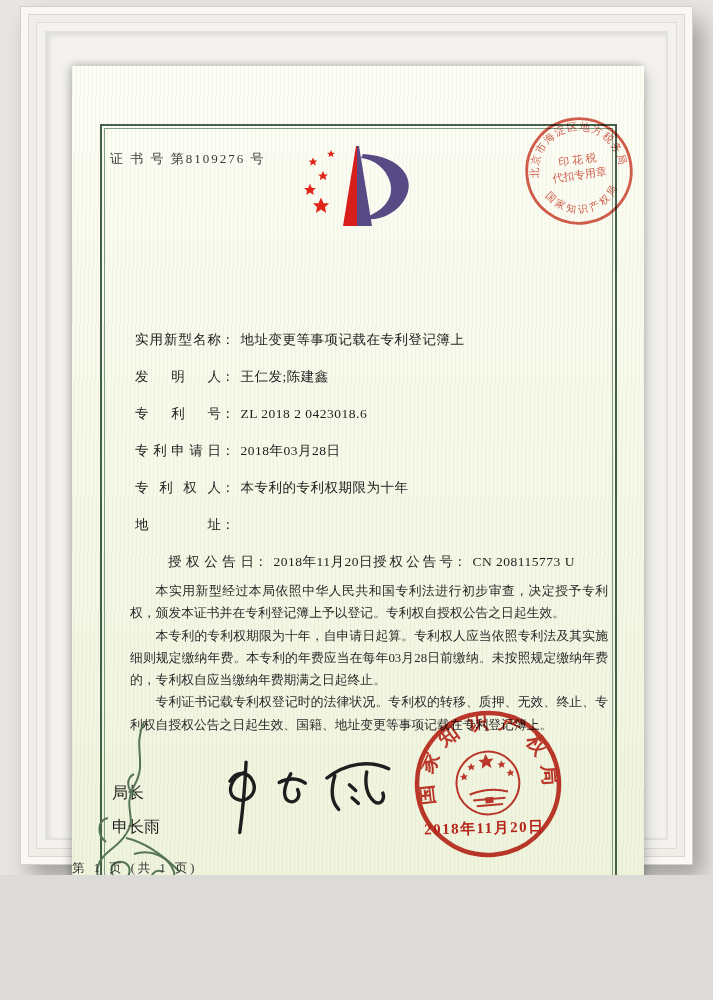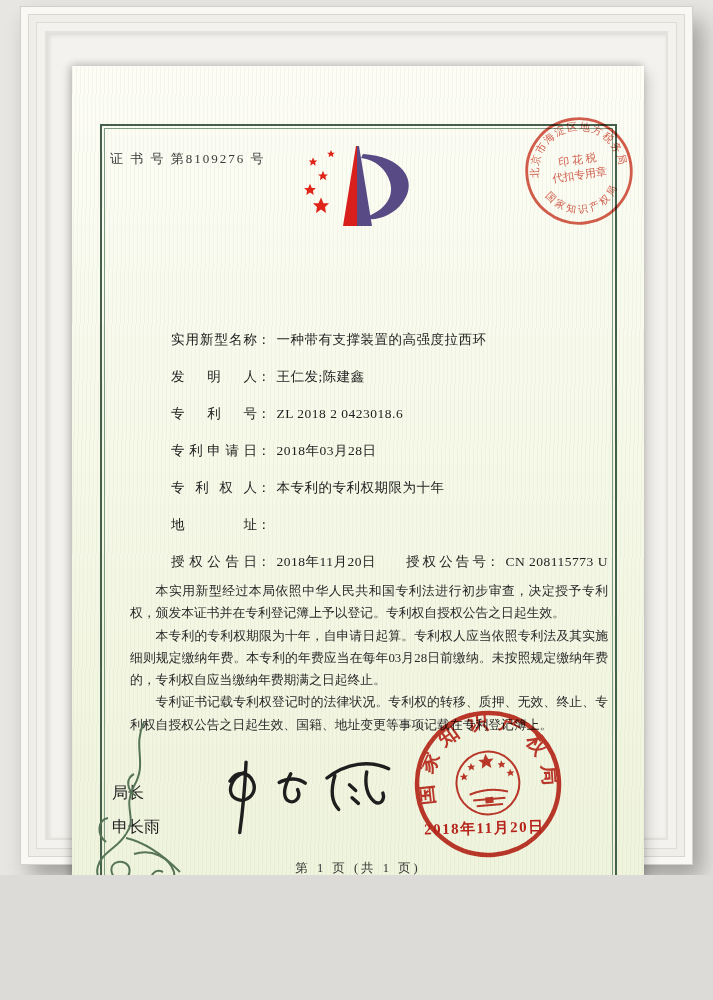--- a/index.html
+++ b/index.html
@@ -29,43 +29,43 @@
   .green-border::before{content:"";position:absolute;inset:2px;border:1px solid #809c83;}
 
   .cert-no{position:absolute;left:38px;top:84px;font-size:13px;letter-spacing:2px;color:#3a3a3a;}
 
   .logo{position:absolute;left:50%;top:76px;transform:translateX(-50%);}
 
   .title{position:absolute;left:0;top:174px;width:100%;text-align:center;
     font-size:31px;font-weight:700;letter-spacing:13px;text-indent:13px;color:#0f0f0f;}
 
   .fields{position:absolute;left:63px;right:36px;top:264px;font-size:13.5px;color:#1e1e1e;}
-  .frow{display:flex;align-items:baseline;margin-bottom:17px;line-height:20px;margin-left:36px;}
+  .frow{display:flex;align-items:baseline;margin-bottom:17px;line-height:20px;}
   .flabel{display:inline-block;width:86px;text-align:justify;text-align-last:justify;white-space:nowrap;}
   .fcolon{margin-right:6px;}
   .fvalue{letter-spacing:.5px;}
-  .grant-row{display:flex;justify-content:space-between;}
+  .grant-row{display:flex;justify-content:center;}
   .grant-pair{display:flex;align-items:baseline;}
   .grant-pair.right .flabel{width:80px;}
 
   .paras{position:absolute;left:58px;right:36px;top:514px;font-size:12.8px;
     line-height:1.74;text-align:justify;color:#2a2a2a;}
   .paras p{margin:0;text-indent:2em;}
 
   .signer{position:absolute;left:40px;top:710px;font-size:16px;line-height:2.15;color:#1c1c1c;}
   .signature{position:absolute;left:140px;top:686px;transform:rotate(-3deg);}
 
   .flourish{position:absolute;left:2px;top:654px;}
 
   .seal-main{position:absolute;left:340px;top:642px;transform:rotate(-5deg);opacity:.92;mix-blend-mode:multiply;}
   .seal-date{position:absolute;left:352px;top:753px;font-size:15px;color:#b5231a;
     letter-spacing:1.5px;transform:rotate(-1.5deg);font-weight:600;}
   .seal-tax{position:absolute;left:450px;top:48px;transform:rotate(-8deg);opacity:.82;mix-blend-mode:multiply;}
 
-  .footer{position:absolute;left:0;top:794px;width:100%;text-align:center;
+  .footer{position:absolute;left:0;top:794px;width:100%;
     font-size:12.5px;letter-spacing:3px;color:#333;}
 </style>
 </head>
 <body>
 
 <div class="stage">
   <div class="frame">
     <div class="frame-bevel"></div>
   </div>
 
@@ -88,21 +88,21 @@
         <use href="#star5" transform="translate(30,20) scale(0.45)"></use>
         <use href="#star5" transform="translate(48,12) scale(0.40)"></use>
       </g>
     </svg>
 
 
     <div class="fields">
       <div class="frow">
         <span class="flabel">实用新型名称</span>
           <span class="fcolon">：</span>
-        <span class="fvalue">一种带有支撑装置的高强度拉西环</span>
+        <span class="fvalue">地址变更等事项记载在专利登记簿上</span>
       </div>
       <div class="frow">
         <span class="flabel">发明人</span>
           <span class="fcolon">：</span>
         <span class="fvalue">王仁发;陈建鑫</span>
       </div>
       <div class="frow">
         <span class="flabel">专利号</span>
           <span class="fcolon">：</span>
         <span class="fvalue">ZL 2018 2 0423018.6</span>

